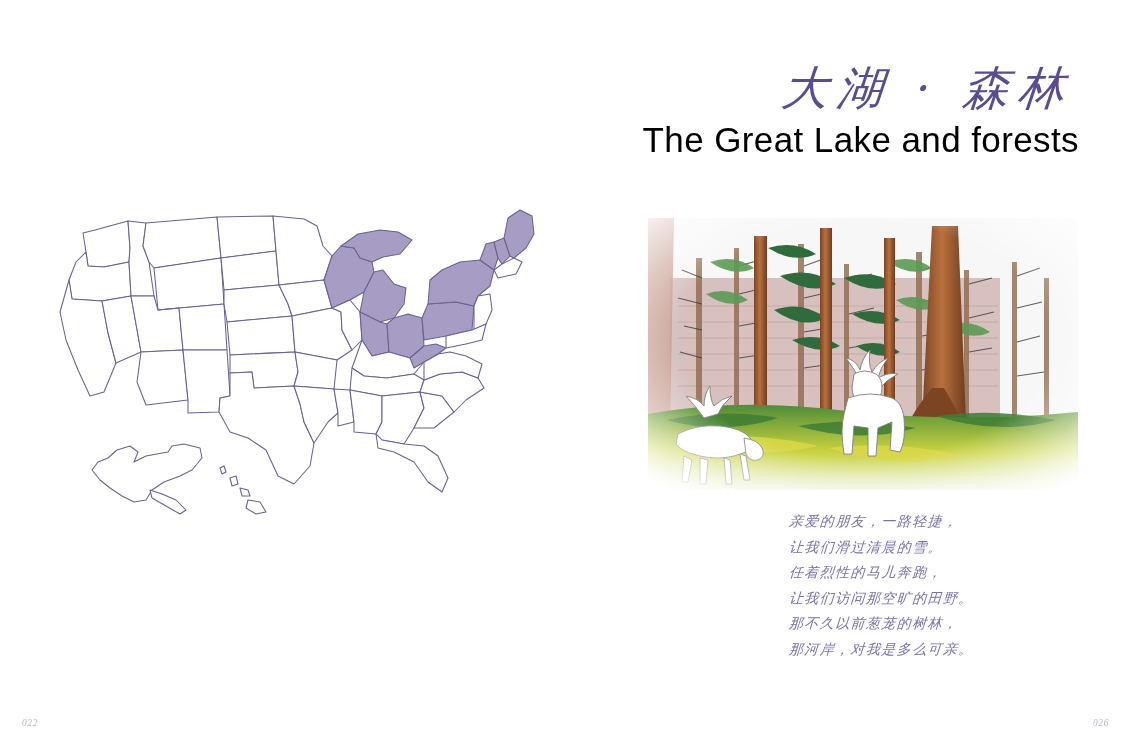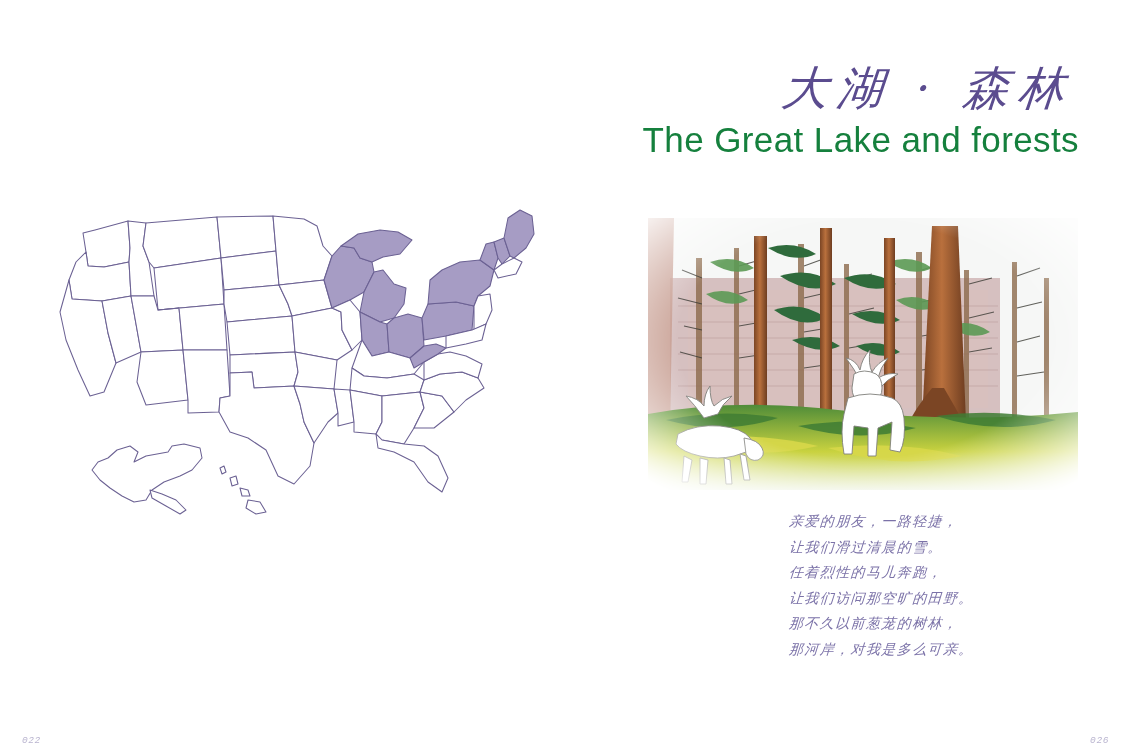--- a/index.html
+++ b/index.html
@@ -39,21 +39,21 @@
     font-style: italic;
     font-weight: 400;
     white-space: nowrap;
     transform: skewX(-5deg);
     padding-right: 6px;
   }
   #title-en {
     font-family: "Liberation Sans", sans-serif;
     font-size: 35px;
     line-height: 1.1;
-    color: #15803d;
+    color: #000000;
     letter-spacing: 0.4px;
     margin-top: 6px;
     white-space: nowrap;
     font-weight: 400;
   }
 
   
   #map-wrap {
     position: absolute;
     left: 42px;
@@ -91,22 +91,22 @@
     letter-spacing: 1.4px;
     white-space: nowrap;
     transform: skewX(-4deg);
   }
   #poem .pline:nth-child(odd) { margin-left: 0px; }
   #poem .pline:nth-child(even) { margin-left: 0px; }
 
   
   .folio {
     position: absolute;
-    bottom: 4px;
-    font-family: Liberation Mono, monospace;
+    bottom: 22px;
+    font-family: Liberation Serif, serif;
     font-style: italic;
     font-size: 9.5px;
     letter-spacing: 0.6px;
     color: #b9b4cf;
     margin-top: 12px;
   }
   #folio-left { left: 22px; }
   #folio-right { right: 22px; }
 </style>
 </head>

